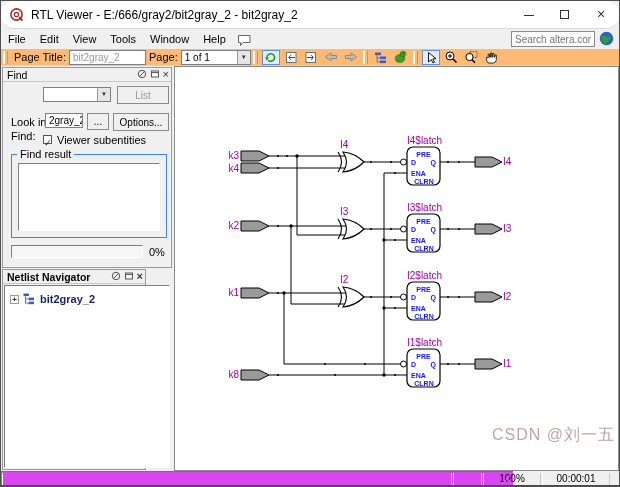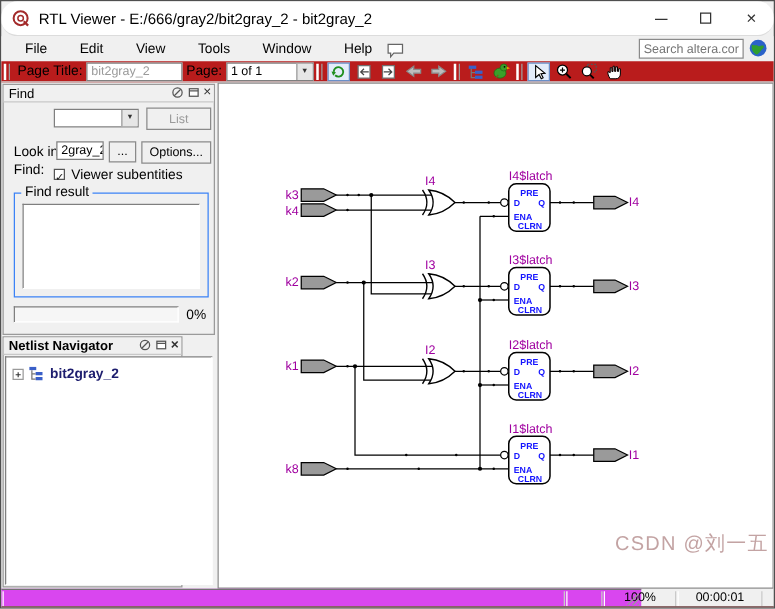--- a/index.html
+++ b/index.html
@@ -9,27 +9,27 @@
   
   .titlebar{position:absolute;left:0;top:0;width:618px;height:28px;background:#ffffff;border-bottom:1px solid #dcdcdc;border-radius:13px;}
   .title-text{position:absolute;left:30px;top:7px;font-size:12px;white-space:nowrap;}
   .appicon{position:absolute;left:8px;top:6px;width:16px;height:16px;}
   .winbtn{position:absolute;top:0;width:36px;height:27px;text-align:center;color:#333;cursor:default;}
   .min-glyph{position:absolute;left:13px;top:14px;width:10px;border-top:1px solid #333;}
   .max-glyph{position:absolute;left:13px;top:9px;width:9px;height:9px;border:1px solid #333;}
   .close-glyph{font-size:14px;line-height:27px;}
   
   .menubar{position:absolute;left:0;top:28px;width:618px;height:20px;background:#f0f0f0;display:flex;align-items:center;}
-  .menu-item{padding:2px 7px;white-space:nowrap;margin-left:12px;}
+  .menu-item{padding:2px 7px;white-space:nowrap;}
   .bubble-icon{margin-left:4px;margin-top:2px;}
   .searchbox{position:absolute;left:510px;top:2px;width:84px;height:16px;border:1px solid #8a8a8a;background:#fff;
              font-size:10px;color:#8a8a8a;padding:1px 3px;font-family:"Liberation Sans",sans-serif;}
   .globe{position:absolute;left:598px;top:2px;}
   
-  .toolbar{position:absolute;left:0;top:48px;width:618px;height:17px;background:#b91c1c;border-bottom:1px solid #d0d0d0;display:flex;align-items:center;}
+  .toolbar{position:absolute;left:0;top:48px;width:618px;height:17px;background:#fdba74;border-bottom:1px solid #d0d0d0;display:flex;align-items:center;}
   .grip{width:5px;height:13px;border-left:2px solid #fff;border-right:1px solid #9f9f9f;margin:0 3px 0 2px;}
   .tb-label{margin:0 3px;white-space:nowrap;}
   .tb-field{height:15px;border:1px solid #7f7f7f;background:#fff;padding:1px 3px;font-size:10px;}
   .pt-field{width:77px;color:#9a9a9a;}
   .page-combo{width:70px;position:relative;padding-right:14px;color:#000;}
   .combo-arrow{position:absolute;right:0;top:0;width:13px;height:13px;background:#e6e6e6;border-left:1px solid #9a9a9a;
                font-size:6px;text-align:center;line-height:13px;color:#333;}
   .tb-btn{width:18px;height:15px;display:flex;align-items:center;justify-content:center;margin:0 1px;border:1px solid transparent;}
   .tb-btn.sel{border:1px solid #6a8fc8;background:#e3ecfa;}
   

